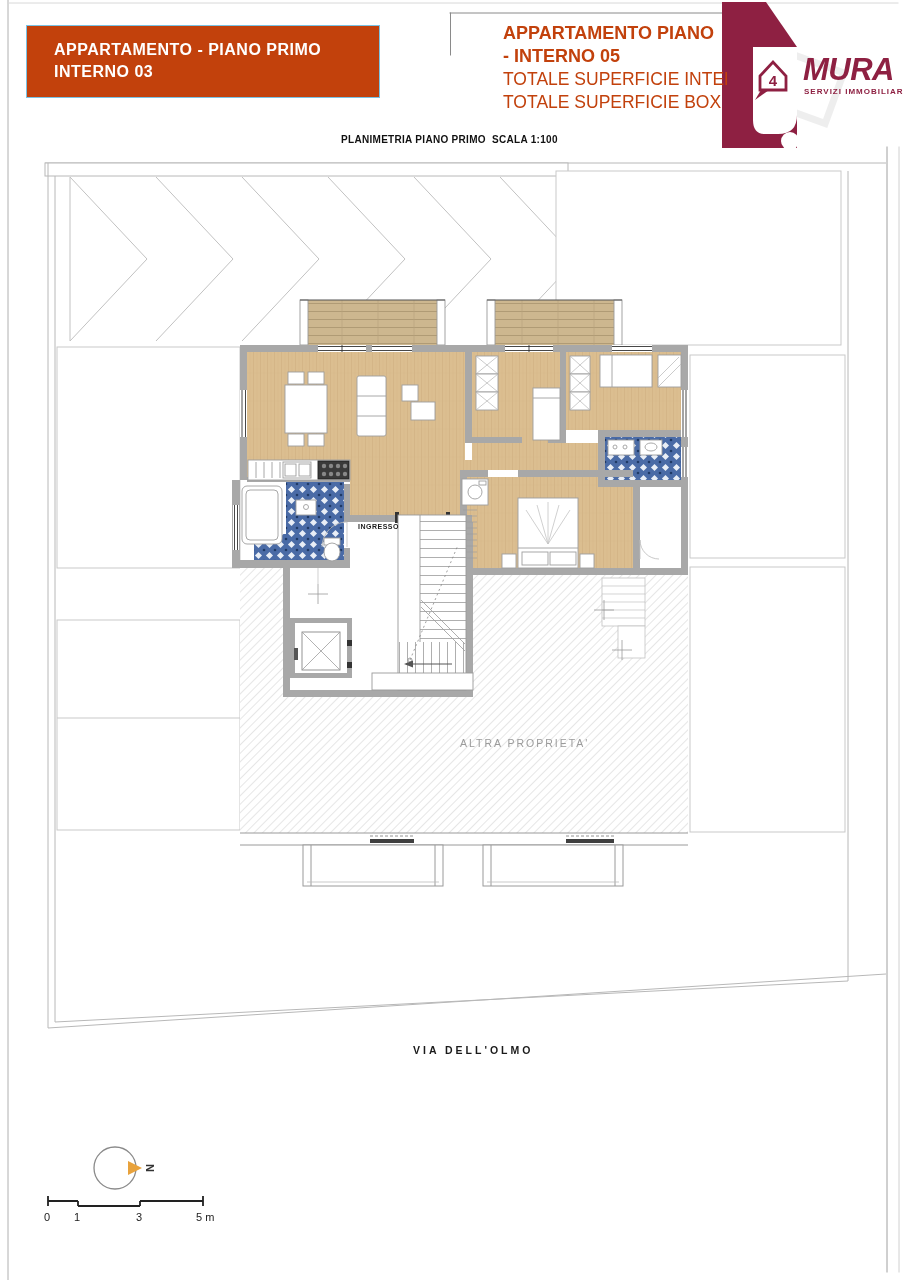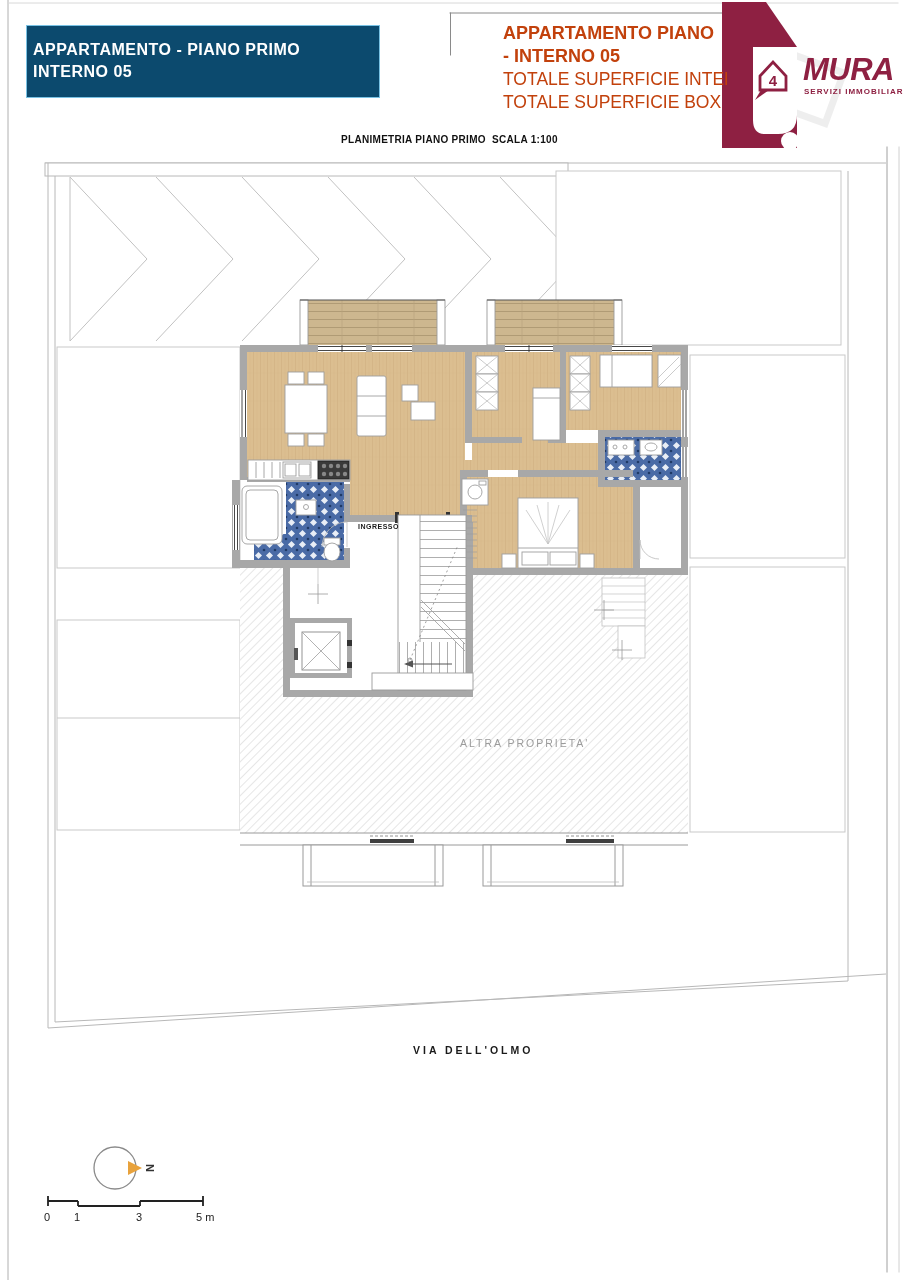--- a/index.html
+++ b/index.html
@@ -1,22 +1,22 @@
 <!DOCTYPE html>
 <html><head>
 <meta charset="utf-8">
 <style>
   html,body{margin:0;padding:0;background:#ffffff;}
   .page{position:relative;width:904px;height:1280px;background:#ffffff;overflow:hidden;
         font-family:"Liberation Sans",sans-serif;}
   .page svg{position:absolute;left:0;top:0;}
   .cyan-box{position:absolute;left:26px;top:25px;width:354px;height:73px;
-            background:#0c4a6e;border:1px solid #79C2E4;box-sizing:border-box;
+            background:#c2410c;border:1px solid #79C2E4;box-sizing:border-box;
             color:#ffffff;font-weight:bold;font-size:16px;letter-spacing:.5px;
-            padding:13px 0 0 6px;line-height:22px;}
+            padding:13px 0 0 27px;line-height:22px;}
   .right-block{position:absolute;left:503px;top:22px;width:224px;height:120px;
                overflow:hidden;white-space:nowrap;color:#c2410c;}
   .right-block .t{font-weight:bold;font-size:18px;line-height:23px;}
   .right-block .r{font-weight:normal;font-size:17.5px;line-height:23px;}
   .subtitle{position:absolute;left:341px;top:134px;font-size:10px;font-weight:bold;
             color:#111;letter-spacing:.3px;white-space:pre;text-align:right;}
 </style>
 </head>
 <body>
 
@@ -378,21 +378,21 @@
     <path d="M760,76 L773,62 L786,76 V90 H760 Z" fill="#FFFFFF" stroke="#8E2042" stroke-width="2.8"></path>
     <polygon points="761,90 755,100 769,90" fill="#8E2042"></polygon>
     <text x="773" y="86" font-size="15" font-weight="bold" fill="#8E2042" text-anchor="middle">4</text>
     <text x="803" y="80" font-size="31" font-weight="bold" font-style="italic" fill="#8E2042" letter-spacing="-0.5">MURA</text>
     <text x="804" y="94" font-size="8" font-weight="bold" fill="#8E2042" letter-spacing="1">SERVIZI IMMOBILIARI</text>
   </g>
 </svg>
 
 <div class="cyan-box">
   <div>APPARTAMENTO - PIANO PRIMO</div>
-  <div>INTERNO 05</div>
+  <div>INTERNO 03</div>
 </div>
 
 <div class="right-block">
   <div class="t">APPARTAMENTO PIANO</div>
   <div class="t">- INTERNO 05</div>
   <div class="r">TOTALE SUPERFICIE INTER</div>
   <div class="r">TOTALE SUPERFICIE BOX</div>
 </div>
 
 <div class="subtitle">PLANIMETRIA PIANO PRIMO  SCALA 1:100</div>

